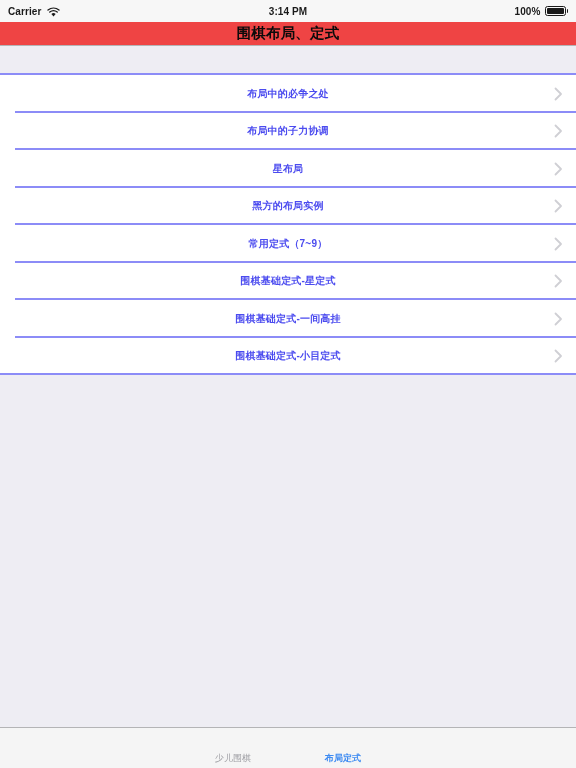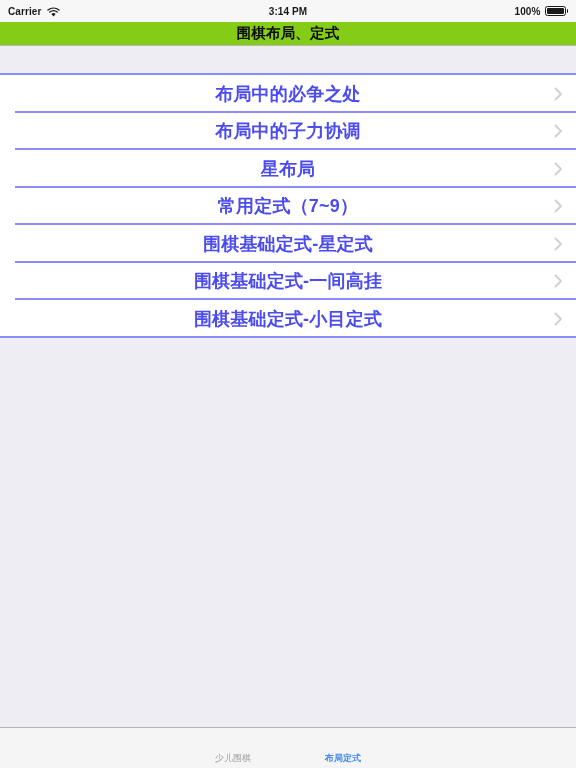--- a/index.html
+++ b/index.html
@@ -88,21 +88,21 @@
     height: 4px;
     background: #1a1a1a;
     border-radius: 0 1px 1px 0;
     margin-left: 1px;
   }
 
   
   .nav-bar {
     height: 24px;
     flex: 0 0 24px;
-    background: #84cc16;
+    background: #ef4444;
     border-bottom: 1px solid #b4b4b6;
     display: flex;
     align-items: center;
     justify-content: center;
   }
   .nav-title {
     font-size: 14.5px;
     font-weight: bold;
     color: #0b0b0b;
     letter-spacing: 0.2px;
@@ -139,21 +139,21 @@
     right: 0;
     bottom: 0;
     height: 2px;
     background: #8c8cf7;
   }
   .table-row.last::after {
     left: 0;
   }
 
   .row-label {
-    font-size: 18px;
+    font-size: 10px;
     color: #4b4bef;
     font-weight: bold;
     letter-spacing: 0.2px;
     line-height: 1;
     text-align: center;
   }
 
   .chevron {
     position: absolute;
     right: 13px;
@@ -260,20 +260,28 @@
 
       <div class="table-row">
         <span class="row-label">星布局</span>
         <span class="chevron">
           <svg width="9" height="14" viewBox="0 0 9 14">
               <path d="M1.5 1.5 L7 7 L1.5 12.5" stroke="#cfcfd4" stroke-width="1.8" fill="none" stroke-linecap="round" stroke-linejoin="round"></path>
             </svg>
         </span>
       </div>
 
+      <div class="table-row">
+        <span class="row-label">黑方的布局实例</span>
+        <span class="chevron">
+          <svg width="9" height="14" viewBox="0 0 9 14">
+              <path d="M1.5 1.5 L7 7 L1.5 12.5" stroke="#cfcfd4" stroke-width="1.8" fill="none" stroke-linecap="round" stroke-linejoin="round"></path>
+            </svg>
+        </span>
+      </div>
 
       <div class="table-row">
         <span class="row-label">常用定式（7~9）</span>
         <span class="chevron">
           <svg width="9" height="14" viewBox="0 0 9 14">
               <path d="M1.5 1.5 L7 7 L1.5 12.5" stroke="#cfcfd4" stroke-width="1.8" fill="none" stroke-linecap="round" stroke-linejoin="round"></path>
             </svg>
         </span>
       </div>
 

